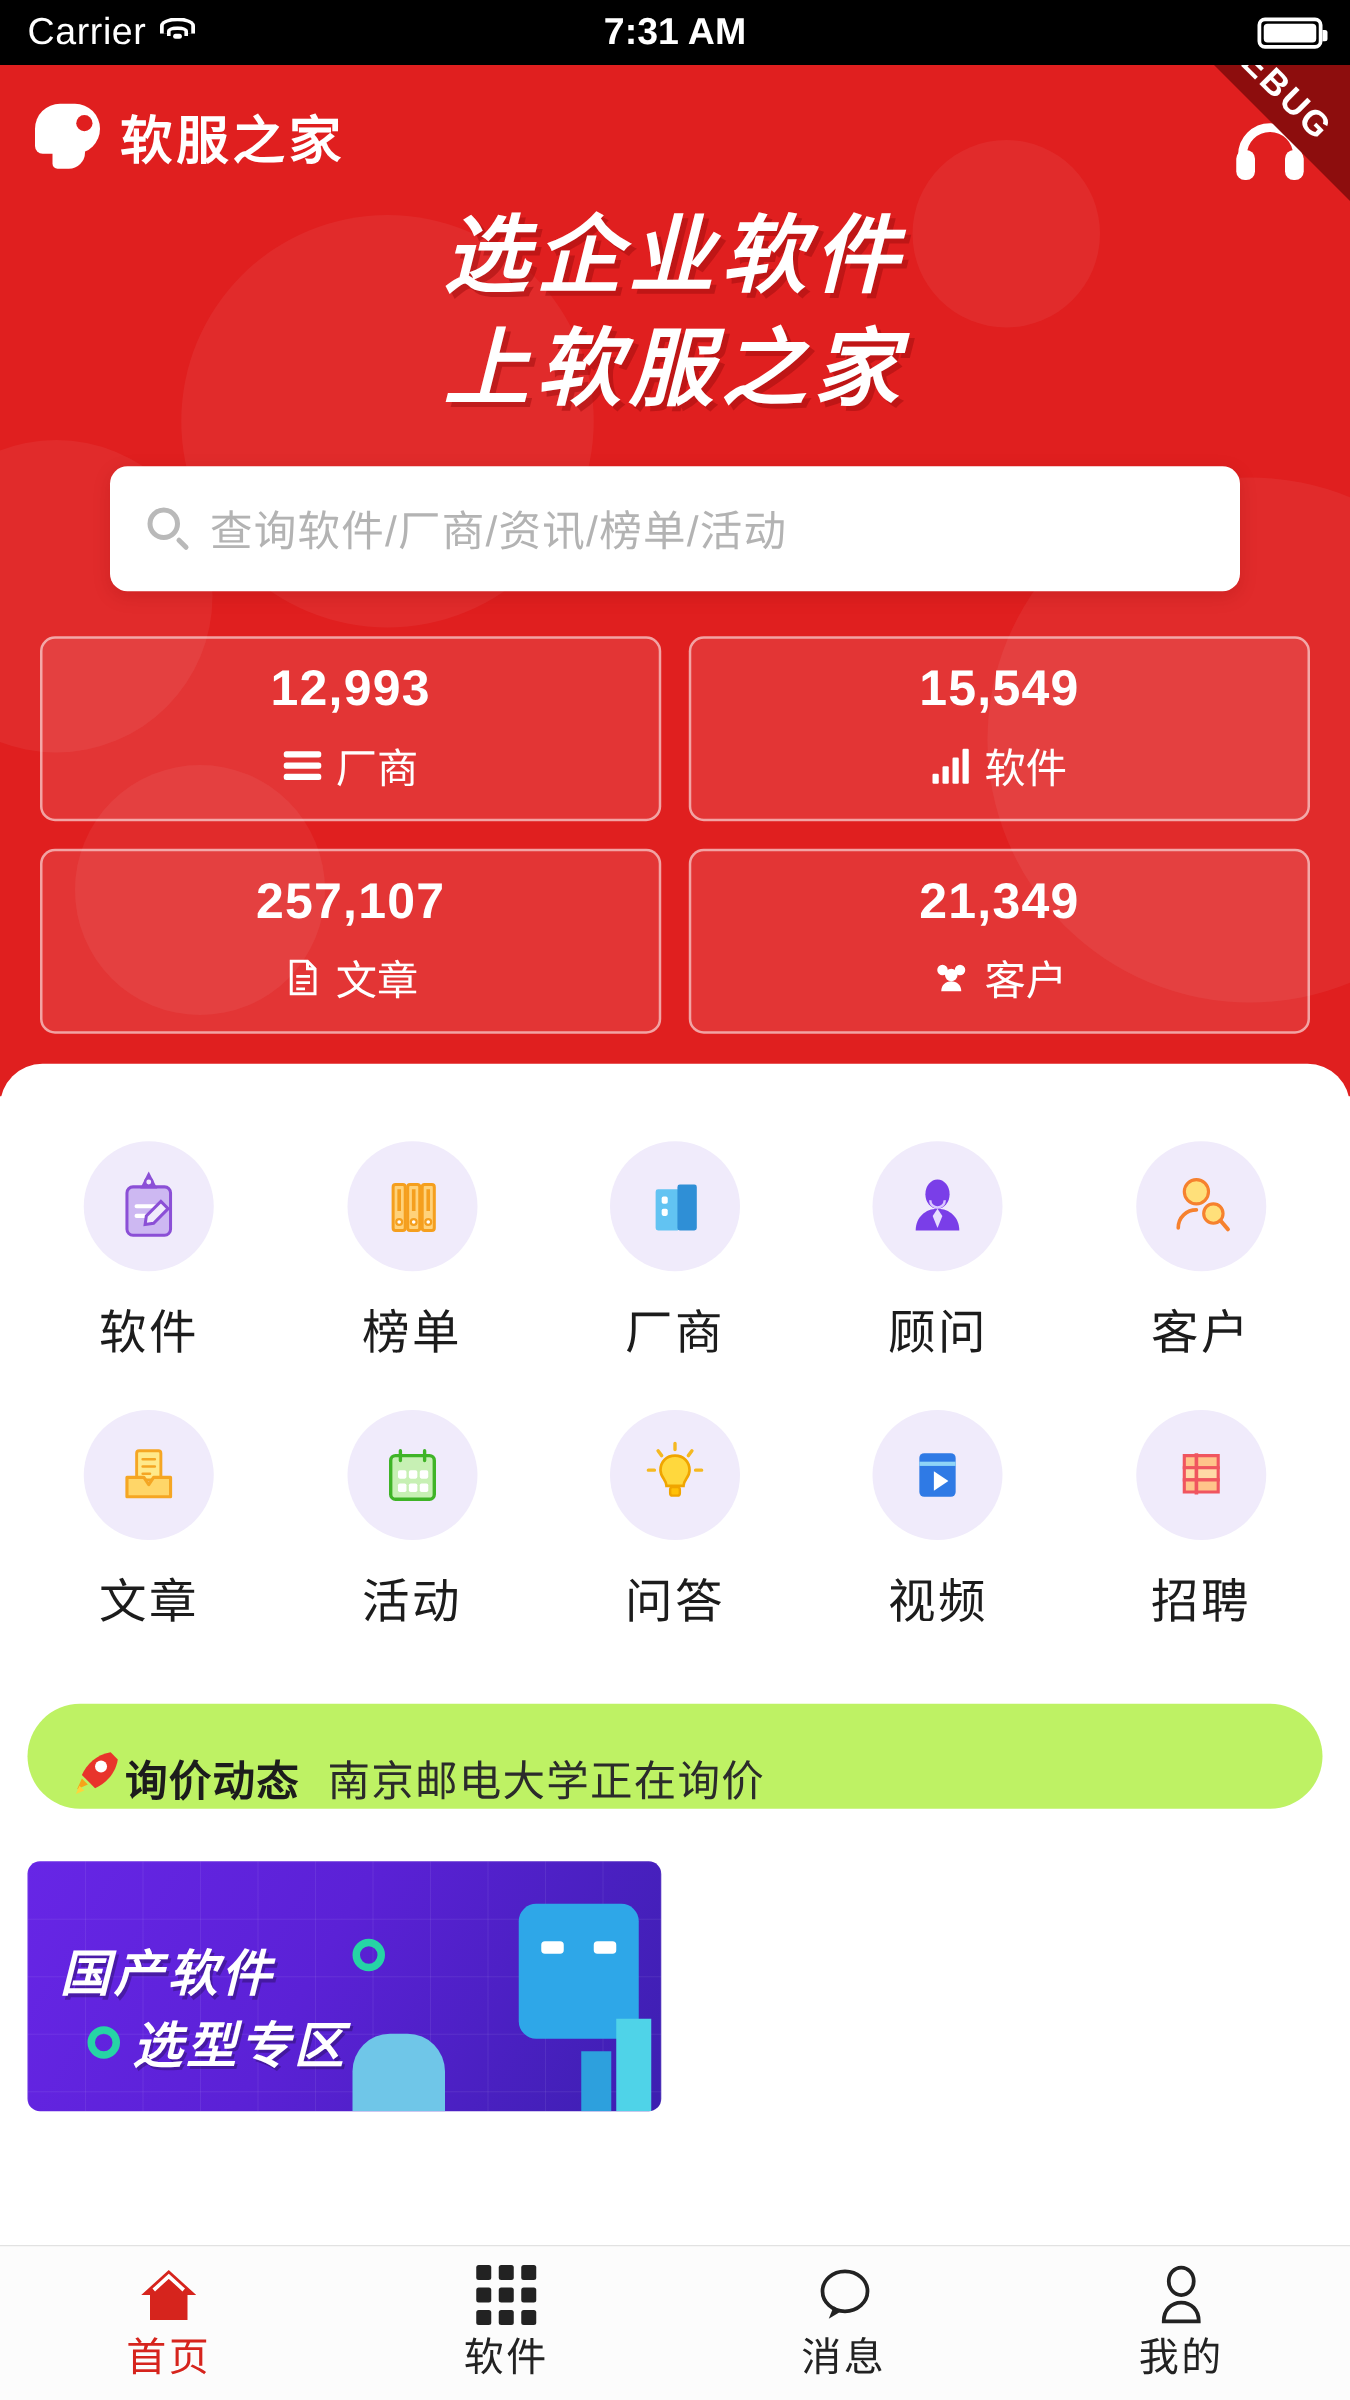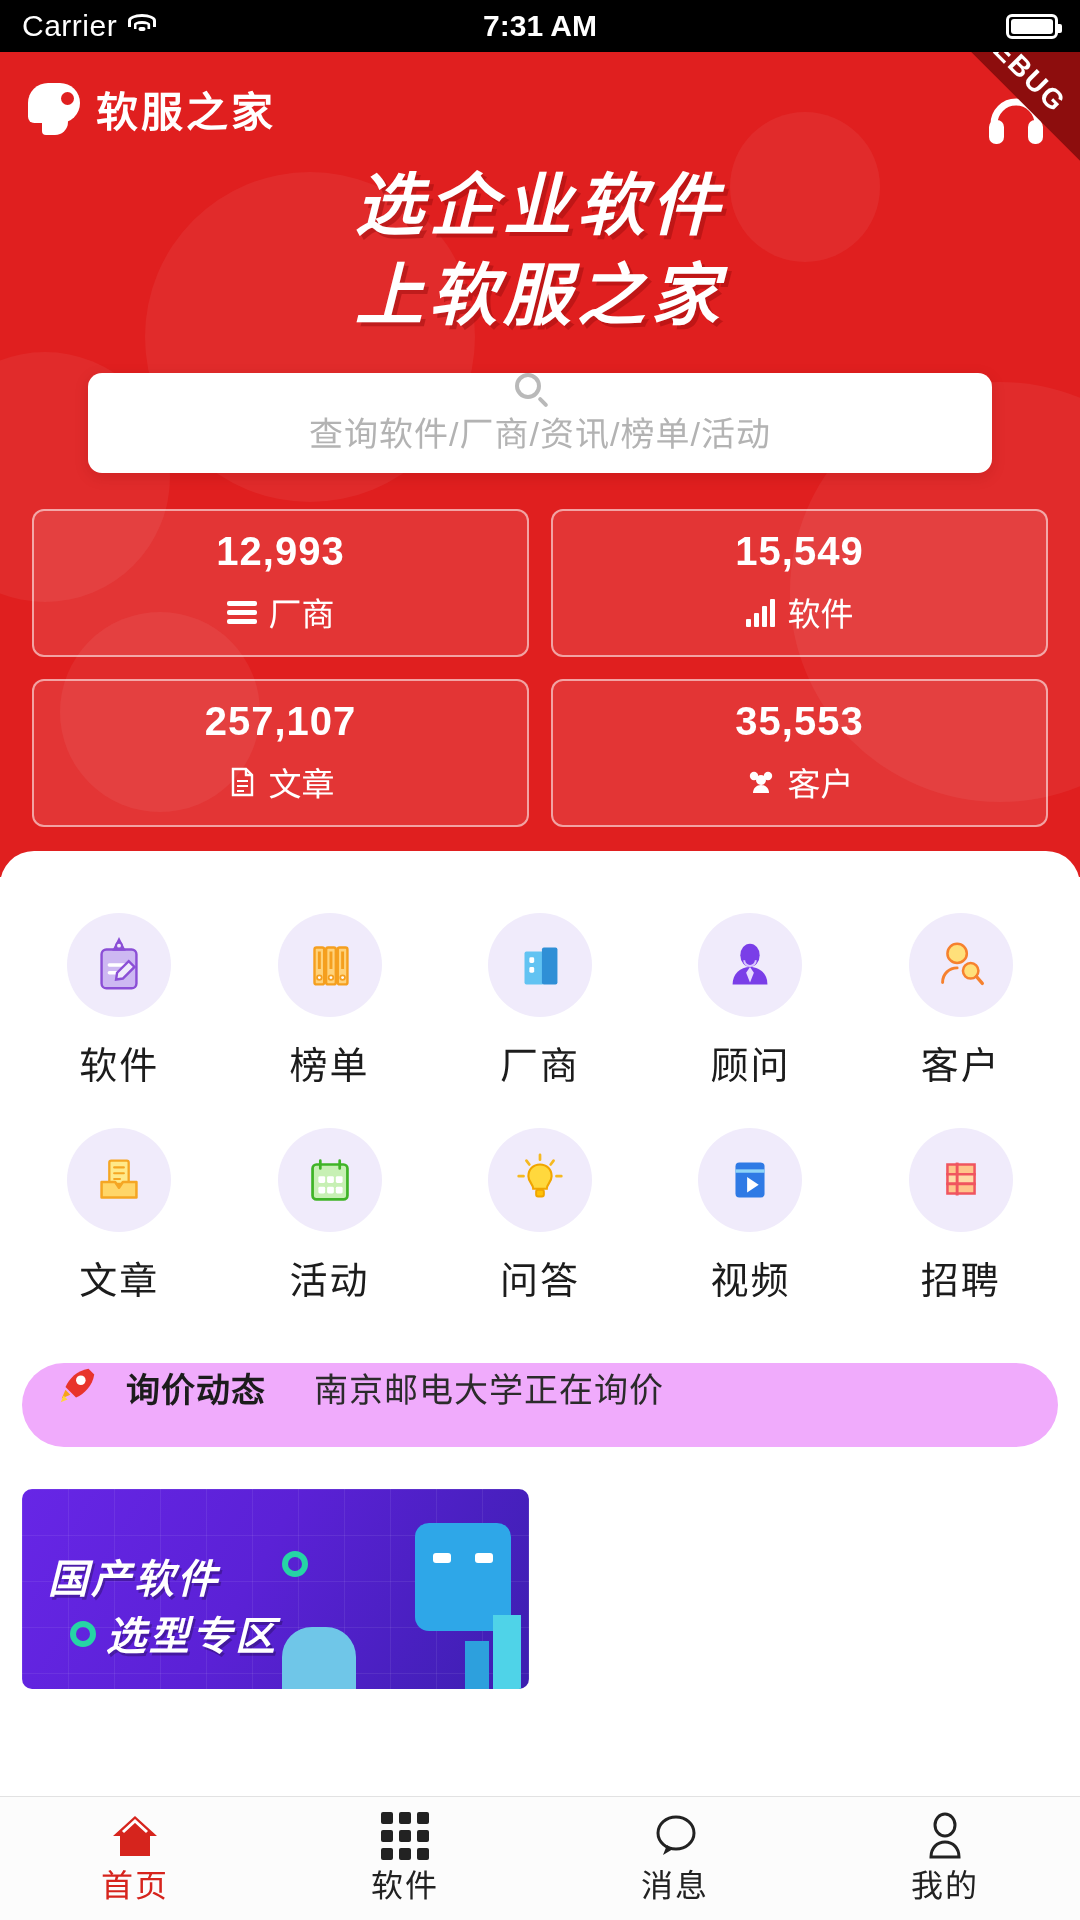--- a/index.html
+++ b/index.html
@@ -61,21 +61,20 @@
     color:#fff;font-size:68px;font-weight:bold;font-style:italic;
     letter-spacing:6px;line-height:1.32;
     text-shadow:4px 4px 0 rgba(150,10,10,.45);
   }
 
   .searchwrap{position:relative;z-index:3;margin:32px 88px 0 88px;}
   .searchbox{
     height:100px;background:#fff;border-radius:14px;
     display:flex;align-items:center;padding:0 30px;
     box-shadow:0 4px 14px rgba(120,0,0,.18);
-    flex-direction:column;
   }
   .mag{width:34px;height:34px;position:relative;flex:none;margin-right:16px;}
   .mag .ring{position:absolute;width:26px;height:26px;border:4px solid #b9b9b9;border-radius:50%;left:0;top:0;}
   .mag .handle{position:absolute;width:12px;height:4px;background:#b9b9b9;border-radius:2px;transform:rotate(45deg);left:22px;top:27px;}
   .search-ph{color:#b3b3b3;font-size:34px;letter-spacing:1px;}
 
   .stats{position:relative;z-index:3;margin:36px 32px 0 32px;display:grid;grid-template-columns:1fr 1fr;gap:22px;}
   .stat{
     height:148px;border:2px solid rgba(255,255,255,.55);border-radius:12px;
     background:rgba(255,255,255,.10);
@@ -100,22 +99,22 @@
 
   .grid{display:grid;grid-template-columns:repeat(5,1fr);row-gap:14px;padding:18px 14px 0 14px;}
   .cell{display:flex;flex-direction:column;align-items:center;gap:18px;padding:10px 0 14px 0;}
   .cell .bubble{
     width:104px;height:104px;border-radius:50%;background:#f0ebfb;
     display:flex;align-items:center;justify-content:center;
   }
   .cell .lbl{font-size:38px;color:#1c1c1c;letter-spacing:2px;}
 
   .ticker{
-    margin:44px 22px 0 22px;height:84px;background:#f0abfc;border-radius:42px;
-    display:flex;align-items:flex-start;padding:0 32px;gap:26px;
+    margin:44px 22px 0 22px;height:84px;background:#bef264;border-radius:42px;
+    display:flex;align-items:flex-end;padding:0 32px;
   }
   .ticker .tk-title{font-size:34px;color:#1c1c1c;font-weight:600;letter-spacing:1px;}
   .ticker .tk-text{font-size:34px;color:#2b2b2b;letter-spacing:1px;margin-left:22px;}
 
   .banners{display:grid;grid-template-columns:1fr 1fr;gap:22px;margin:42px 22px 0 22px;}
   .banner{height:200px;border-radius:10px;overflow:hidden;position:relative;}
   .bn1{background:linear-gradient(120deg,#6726e6 0%,#5b21d6 45%,#3c1fb0 100%);}
   .bn1 .grid-lines{position:absolute;inset:0;
     background-image:linear-gradient(rgba(255,255,255,.07) 1px,transparent 1px),
                      linear-gradient(90deg,rgba(255,255,255,.07) 1px,transparent 1px);
@@ -253,21 +252,21 @@
             <svg viewBox="0 0 30 30" width="30" height="30">
               <path d="M6 2h13l6 6v20H6z" fill="none" stroke="#fff" stroke-width="2.4"></path>
               <path d="M19 2v6h6" fill="none" stroke="#fff" stroke-width="2.4"></path>
               <path d="M10 14h11M10 19h11M10 24h7" stroke="#fff" stroke-width="2.2"></path>
             </svg>
           </span>
           <span>文章</span>
         </div>
       </div>
       <div class="stat">
-        <div class="stat-num">35,553</div>
+        <div class="stat-num">21,349</div>
         <div class="stat-lbl">
           <span class="si">
             <svg viewBox="0 0 30 30" width="30" height="30">
               <circle cx="8" cy="9" r="4.2" fill="#fff"></circle>
                 <circle cx="22" cy="9" r="4.2" fill="#fff"></circle>
               <circle cx="15" cy="13" r="5" fill="#fff"></circle>
               <path d="M7 26c0-5 3.6-8 8-8s8 3 8 8z" fill="#fff"></path>
             </svg>
           </span>
           <span>客户</span>

